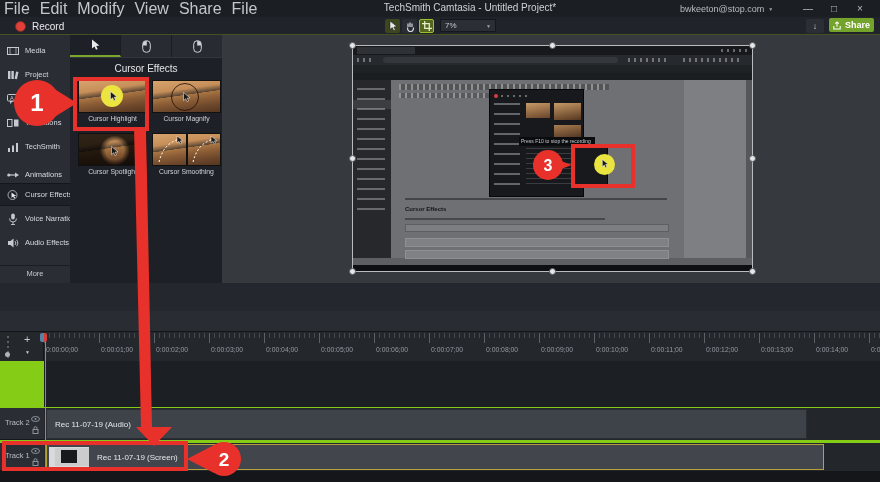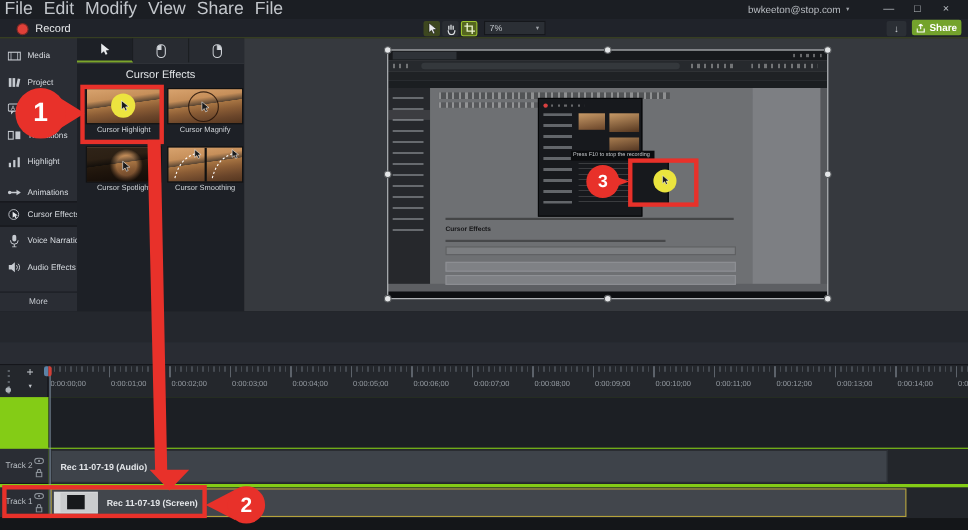--- a/index.html
+++ b/index.html
@@ -32,20 +32,21 @@
 <div id="screen">
 
   <div class="abs row" style="left:0;top:0;width:880px;height:17px;background:#1b1e23;padding-left:4px;box-sizing:border-box">
     <span class="mi">File</span>
     <span class="mi">Edit</span>
     <span class="mi">Modify</span>
     <span class="mi">View</span>
     <span class="mi">Share</span>
     <span class="mi">File</span>
   </div>
+  <div class="abs ttl" style="left:340px;top:2px;width:260px;text-align:center">TechSmith Camtasia - Untitled Project*</div>
   <div class="abs row" style="left:680px;top:2px;height:13px">
     <span style="font-size:9px;color:#b9bdc2">bwkeeton@stop.com</span>
     <span style="font-size:5px;color:#9fa3a8;margin-left:4px">▼</span>
   </div>
   <div class="abs row" style="left:795px;top:0;height:17px">
     <span class="winbtn">—</span>
     <span class="winbtn">□</span>
     <span class="winbtn">×</span>
   </div>
 
@@ -114,21 +115,21 @@
           <rect x="7" y="2.5" width="4.5" height="7" fill="#c6cad0"></rect>
         </svg>
       <span class="lbl">Transitions</span>
     </div>
     <div class="sbitem" style="top:100px">
       <svg class="sbicon" viewBox="0 0 12 12">
           <rect x="1" y="7" width="2" height="4" fill="#c6cad0"></rect>
           <rect x="5" y="4.5" width="2" height="6.5" fill="#c6cad0"></rect>
           <rect x="9" y="2" width="2" height="9" fill="#c6cad0"></rect>
         </svg>
-      <span class="lbl">Highlight</span>
+      <span class="lbl">TechSmith</span>
     </div>
     <div class="sbitem" style="top:128px">
       <svg class="sbicon" viewBox="0 0 12 12">
           <line x1="2" y1="6" x2="9" y2="6" stroke="#c6cad0" stroke-width="1.2"></line>
           <polygon points="8,3.6 12,6 8,8.4" fill="#c6cad0"></polygon>
           <circle cx="1.8" cy="6" r="1.6" fill="#c6cad0"></circle>
         </svg>
       <span class="lbl">Animations</span>
     </div>
     <div class="sbitem" style="top:148px;background:#1e2127;border-top:1px solid #14161a;border-bottom:1px solid #14161a">
@@ -363,42 +364,42 @@
           <ellipse cx="4.5" cy="3" rx="4" ry="2.5" fill="none" stroke="#8d939a"></ellipse>
           <circle cx="4.5" cy="3" r="1" fill="#8d939a"></circle>
         </svg>
       <svg class="abs" style="left:32px;top:18px" width="7" height="8" viewBox="0 0 7 8">
           <rect x="1" y="3.5" width="5" height="4" fill="none" stroke="#8d939a"></rect>
           <path d="M2 3.5 V2.2 a1.5 1.5 0 0 1 3 0 V3.5" fill="none" stroke="#8d939a"></path>
         </svg>
     </div>
     <div class="abs" style="left:44px;top:47px;width:836px;height:32px;background:#23262b">
       <div class="abs" style="left:2px;top:1px;width:761px;height:30px;background:#3e434a;border:1px solid #2a2d32;box-sizing:border-box">
-        <span style="position:absolute;left:8px;top:10px;font-size:8px;font-weight:bold;color:#e4e7ea;white-space:nowrap">Rec 11-07-19 (Audio)</span>
+        <span style="position:absolute;left:8px;top:10px;font-size:8px;font-weight:normal;color:#e4e7ea;white-space:nowrap">Rec 11-07-19 (Audio)</span>
       </div>
     </div>
 
     <div class="abs" style="left:0;top:82px;width:44px;height:28px;background:#2a2d34;border-bottom:1px solid #14161a;box-sizing:border-box">
       <span class="abs thdr" style="left:5px;top:8px">Track 1</span>
       <svg class="abs" style="left:31px;top:5px" width="9" height="6" viewBox="0 0 9 6">
           <ellipse cx="4.5" cy="3" rx="4" ry="2.5" fill="none" stroke="#8d939a"></ellipse>
           <circle cx="4.5" cy="3" r="1" fill="#8d939a"></circle>
         </svg>
       <svg class="abs" style="left:32px;top:15px" width="7" height="8" viewBox="0 0 7 8">
           <rect x="1" y="3.5" width="5" height="4" fill="none" stroke="#8d939a"></rect>
           <path d="M2 3.5 V2.2 a1.5 1.5 0 0 1 3 0 V3.5" fill="none" stroke="#8d939a"></path>
         </svg>
     </div>
     <div class="abs" style="left:44px;top:82px;width:836px;height:28px;background:#23262b">
       <div class="abs" style="left:2px;top:1px;width:778px;height:26px;background:#42464c;border:1px solid #b5a23b;box-sizing:border-box">
         <div class="abs" style="left:2px;top:2px;width:40px;height:20px;background:#d8dadc;overflow:hidden">
           <div class="abs" style="left:6px;top:1px;width:34px;height:18px;background:#caccce"></div>
           <div class="abs" style="left:12px;top:3px;width:16px;height:13px;background:#17191c"></div>
         </div>
-        <span style="position:absolute;left:50px;top:8px;font-size:8px;font-weight:bold;color:#e4e7ea;white-space:nowrap">Rec 11-07-19 (Screen)</span>
+        <span style="position:absolute;left:50px;top:8px;font-size:8px;font-weight:normal;color:#e4e7ea;white-space:nowrap">Rec 11-07-19 (Screen)</span>
       </div>
     </div>
   </div>
 
   <div class="abs" style="left:45px;top:341px;width:1px;height:130px;background:rgba(140,160,180,.85);z-index:20"></div>
   <div class="abs" style="left:40px;top:333px;width:4px;height:9px;background:#5b82a6;border-radius:2px 0 0 2px;z-index:21"></div>
   <div class="abs" style="left:44px;top:333px;width:3px;height:9px;background:#d04038;border-radius:0 2px 2px 0;z-index:21"></div>
 
   <div class="abs" style="left:0;top:471px;width:880px;height:11px;background:#141619">
     

